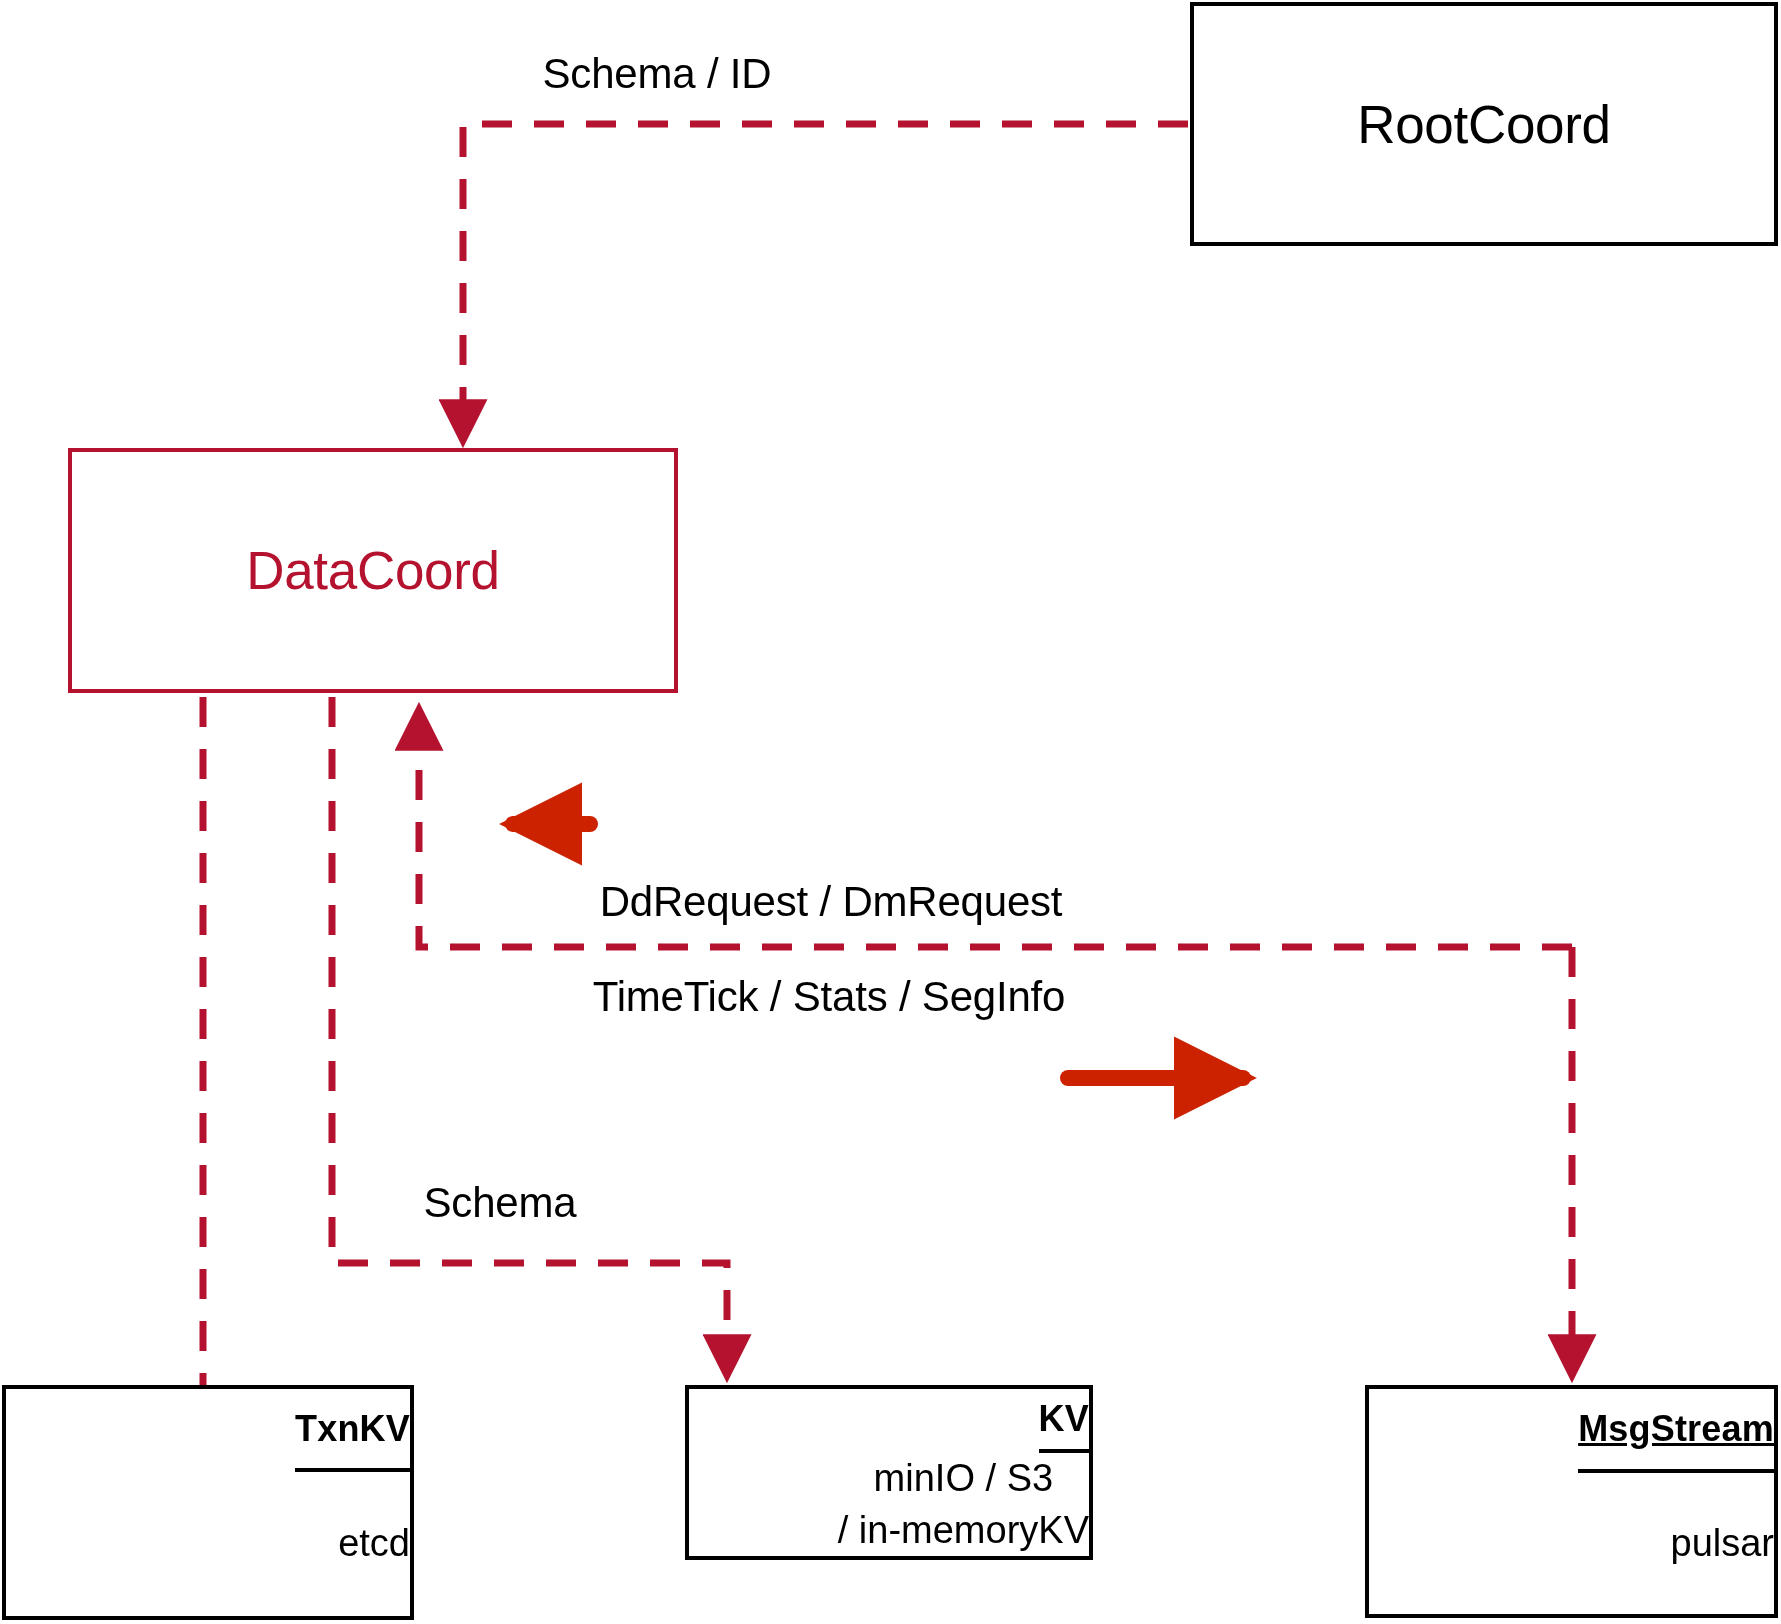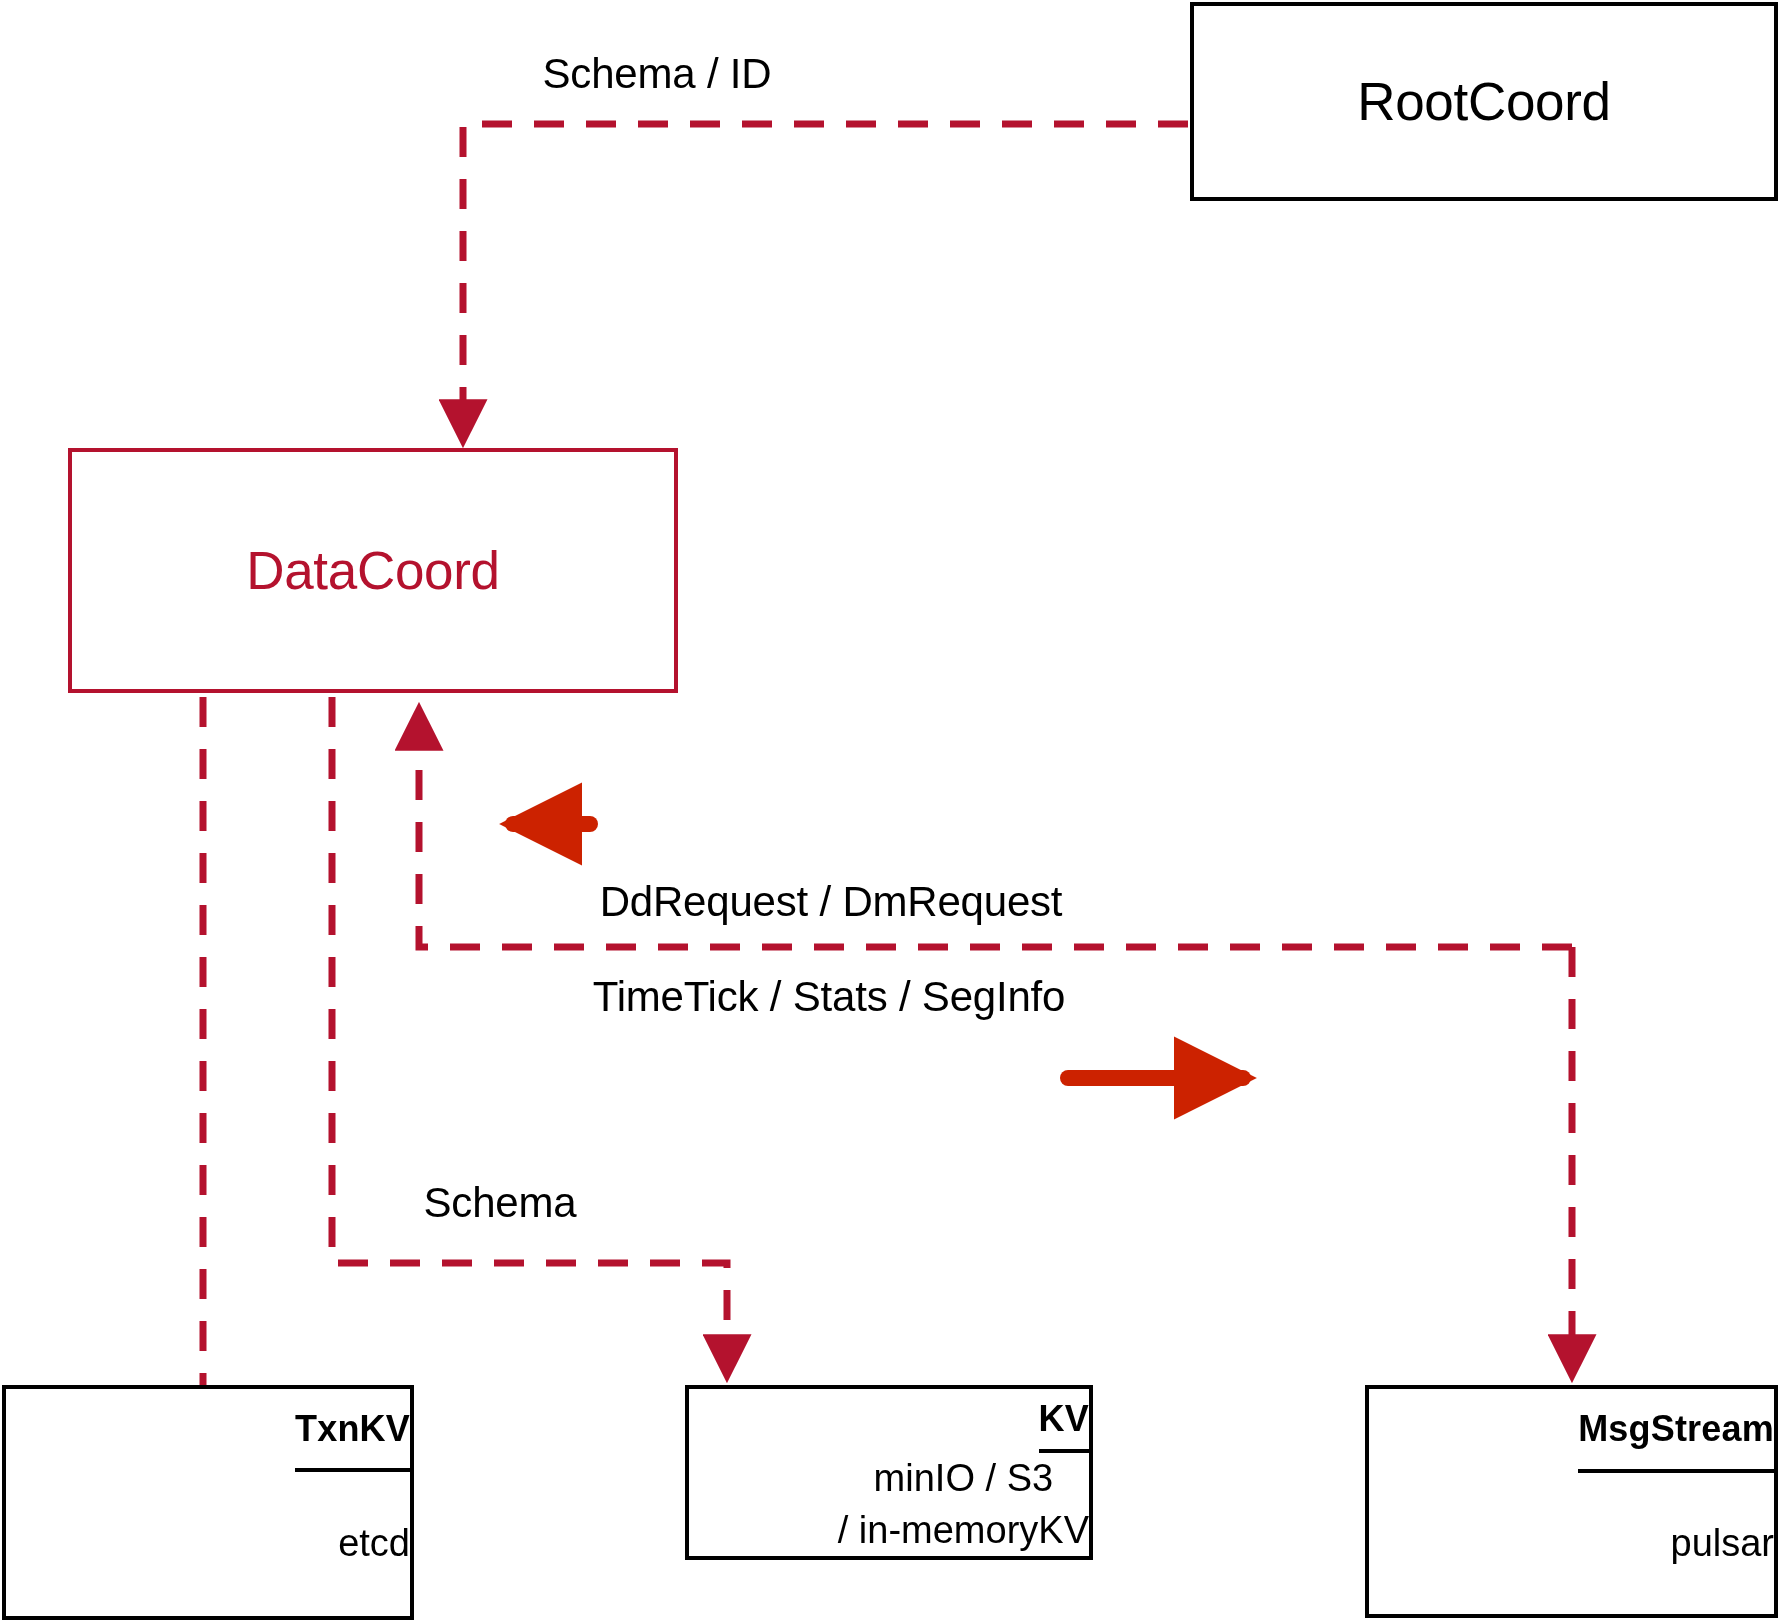--- a/index.html
+++ b/index.html
@@ -124,21 +124,21 @@
 
     <path d="M 203 697 L 203 1385" fill="none" stroke="#B4122E" stroke-width="7" stroke-dasharray="30 22"></path>
 
     <path d="M 332 697 L 332 1263 L 727 1263 L 727 1375" fill="none" stroke="#B4122E" stroke-width="7" stroke-dasharray="30 22" marker-end="url(#dashArrow)"></path>
 
     <path d="M 590 824 L 513 824" fill="none" stroke="#CC2200" stroke-width="16" stroke-linecap="round" marker-end="url(#solidArrow)"></path>
 
     <path d="M 1068 1078 L 1243 1078" fill="none" stroke="#CC2200" stroke-width="16" stroke-linecap="round" marker-end="url(#solidArrow)"></path>
   </svg>
 
-  <div class="node plain" style="left:1190px; top:2px; width:588px; height:199px;align-items:center;">
+  <div class="node plain" style="left:1190px; top:2px; width:588px; height:244px;align-items:center;">
     <span class="node-title">RootCoord</span>
   </div>
 
   <div class="node accent" style="left:68px; top:448px; width:610px; height:245px;">
     <span class="node-title accent-text">DataCoord</span>
   </div>
 
   <div class="node compound" style="left:2px; top:1385px; width:412px; height:235px;">
     <div class="compound-head" style="height:83px;">TxnKV</div>
     <div class="compound-body">
@@ -148,21 +148,21 @@
 
   <div class="node compound" style="left:685px; top:1385px; width:408px; height:175px;">
     <div class="compound-head" style="height:81px;">KV</div>
     <div class="compound-body">
       <span>minIO / S3</span>
       <span>/ in-memoryKV</span>
     </div>
   </div>
 
   <div class="node compound" style="left:1365px; top:1385px; width:413px; height:233px;">
-    <div class="compound-head" style="height:84px;">MsgStream</div>
+    <div class="compound-head" style="height:84px;text-decoration:underline;">MsgStream</div>
     <div class="compound-body">
       <span>pulsar</span>
     </div>
   </div>
 
   <div class="edge-label" style="left:657px; top:74px;">Schema / ID</div>
 
   <div class="edge-label" style="left:829px; top:997px;">TimeTick / Stats / SegInfo</div>
 
   <div class="edge-label" style="left:831px; top:902px;">DdRequest / DmRequest</div>

